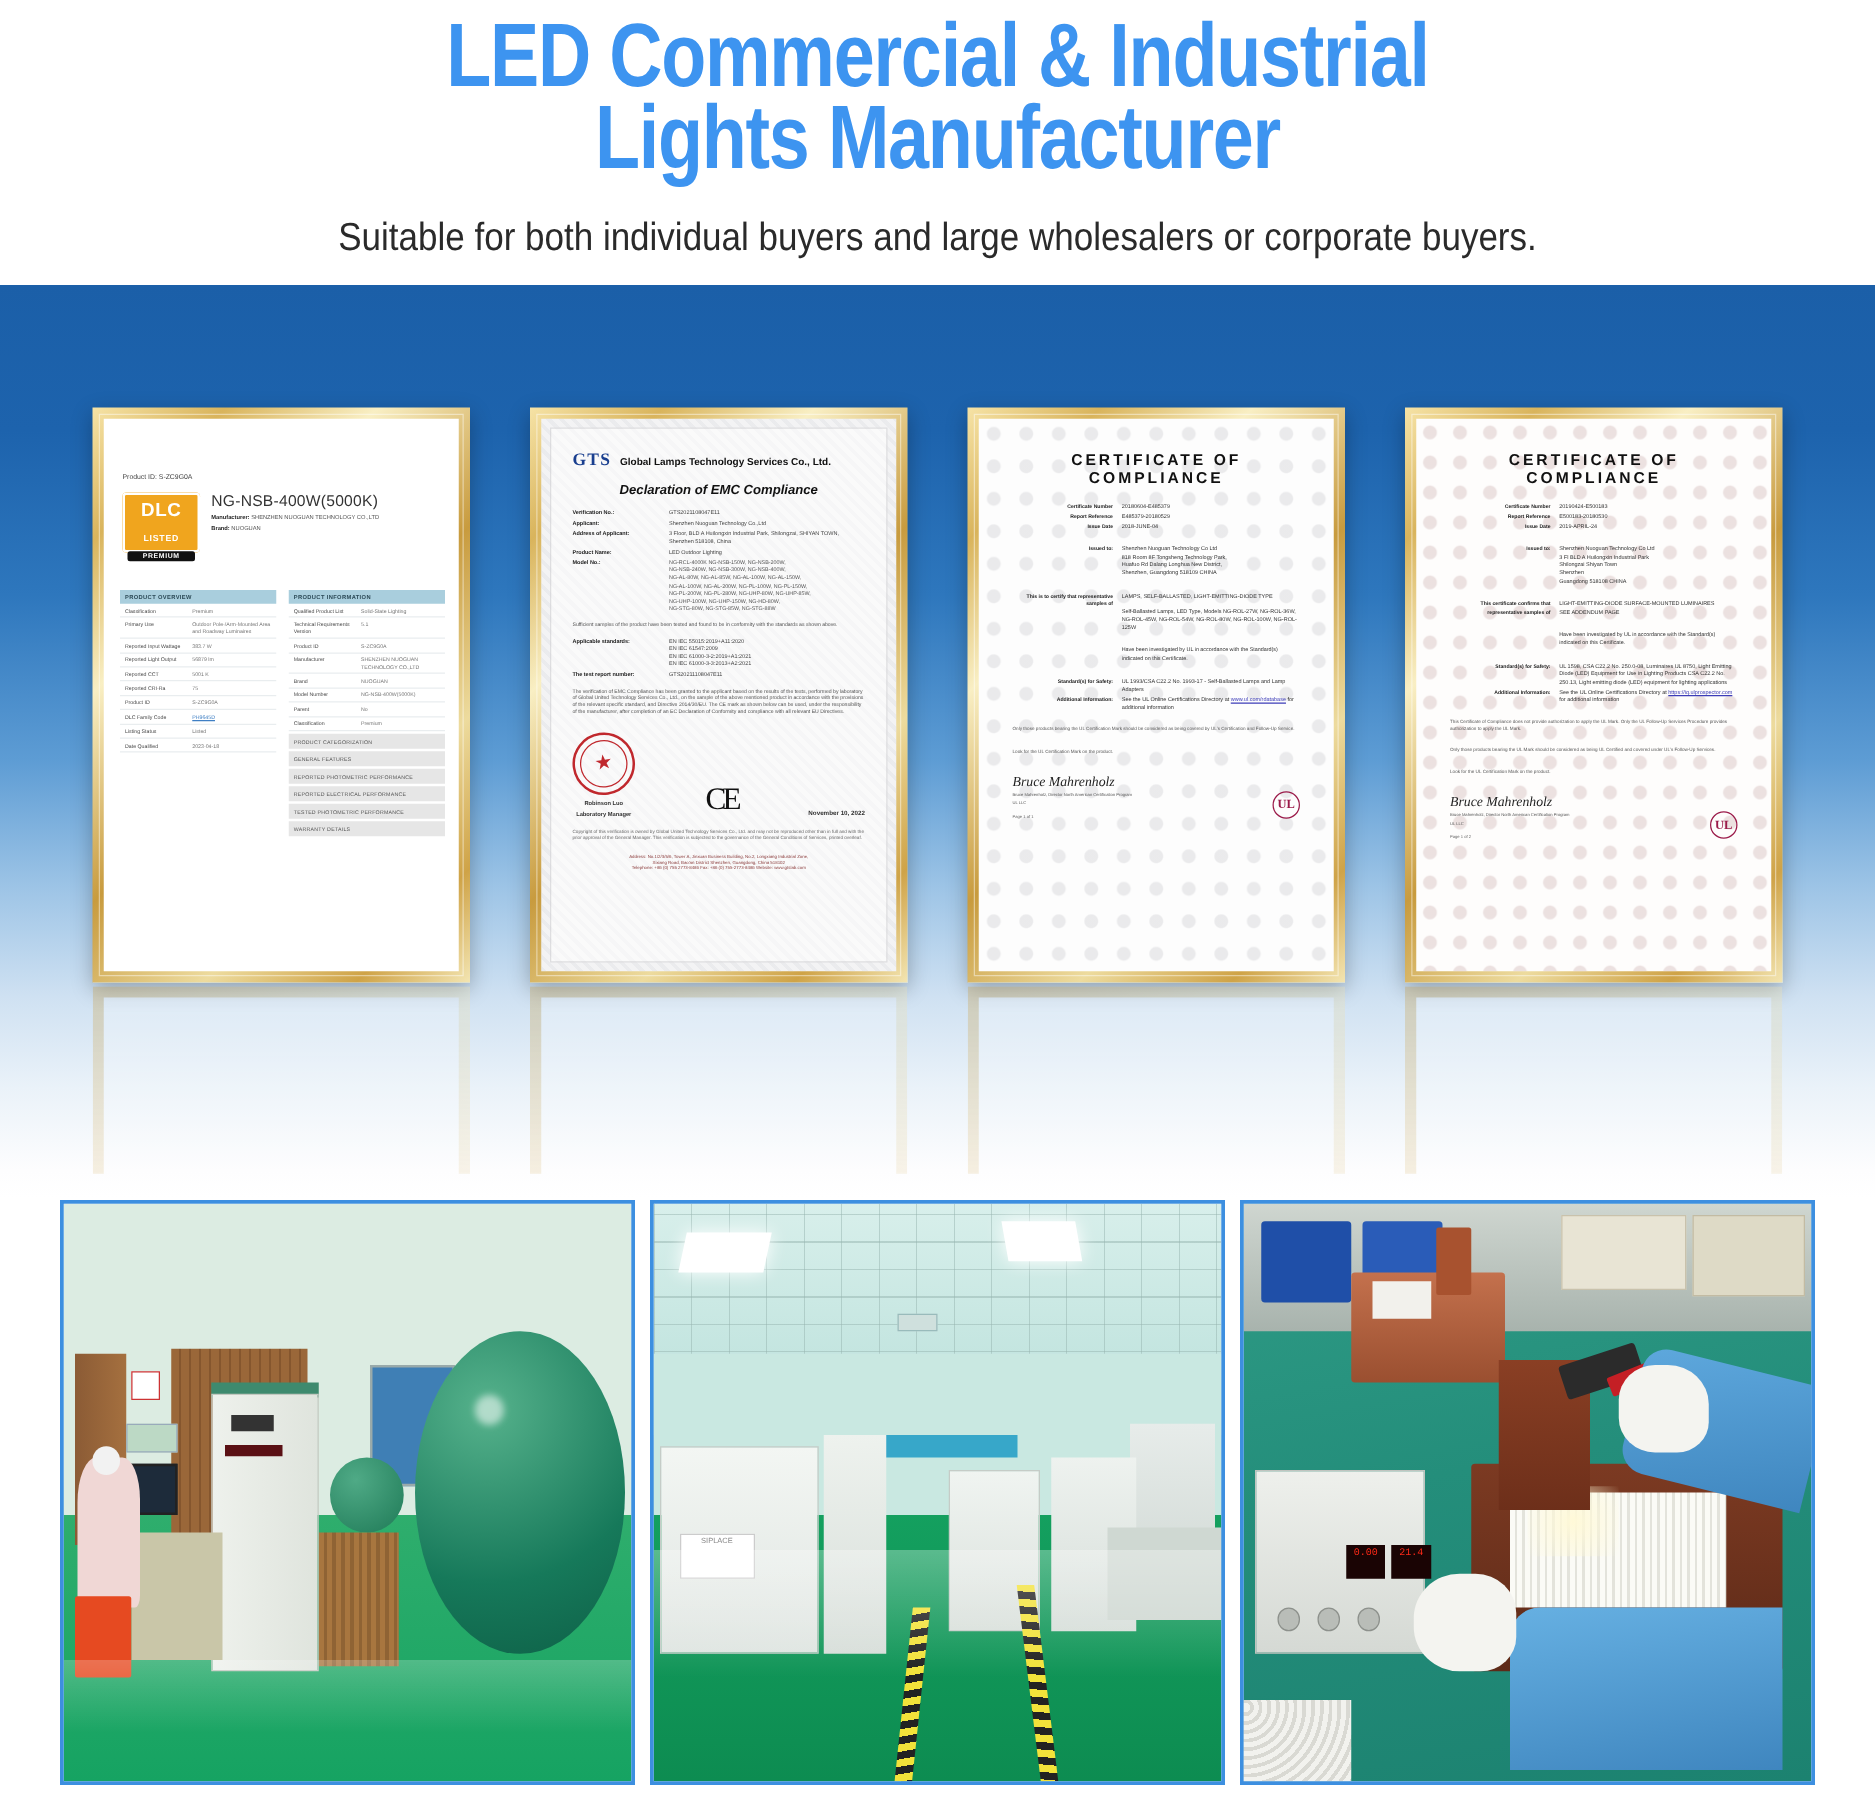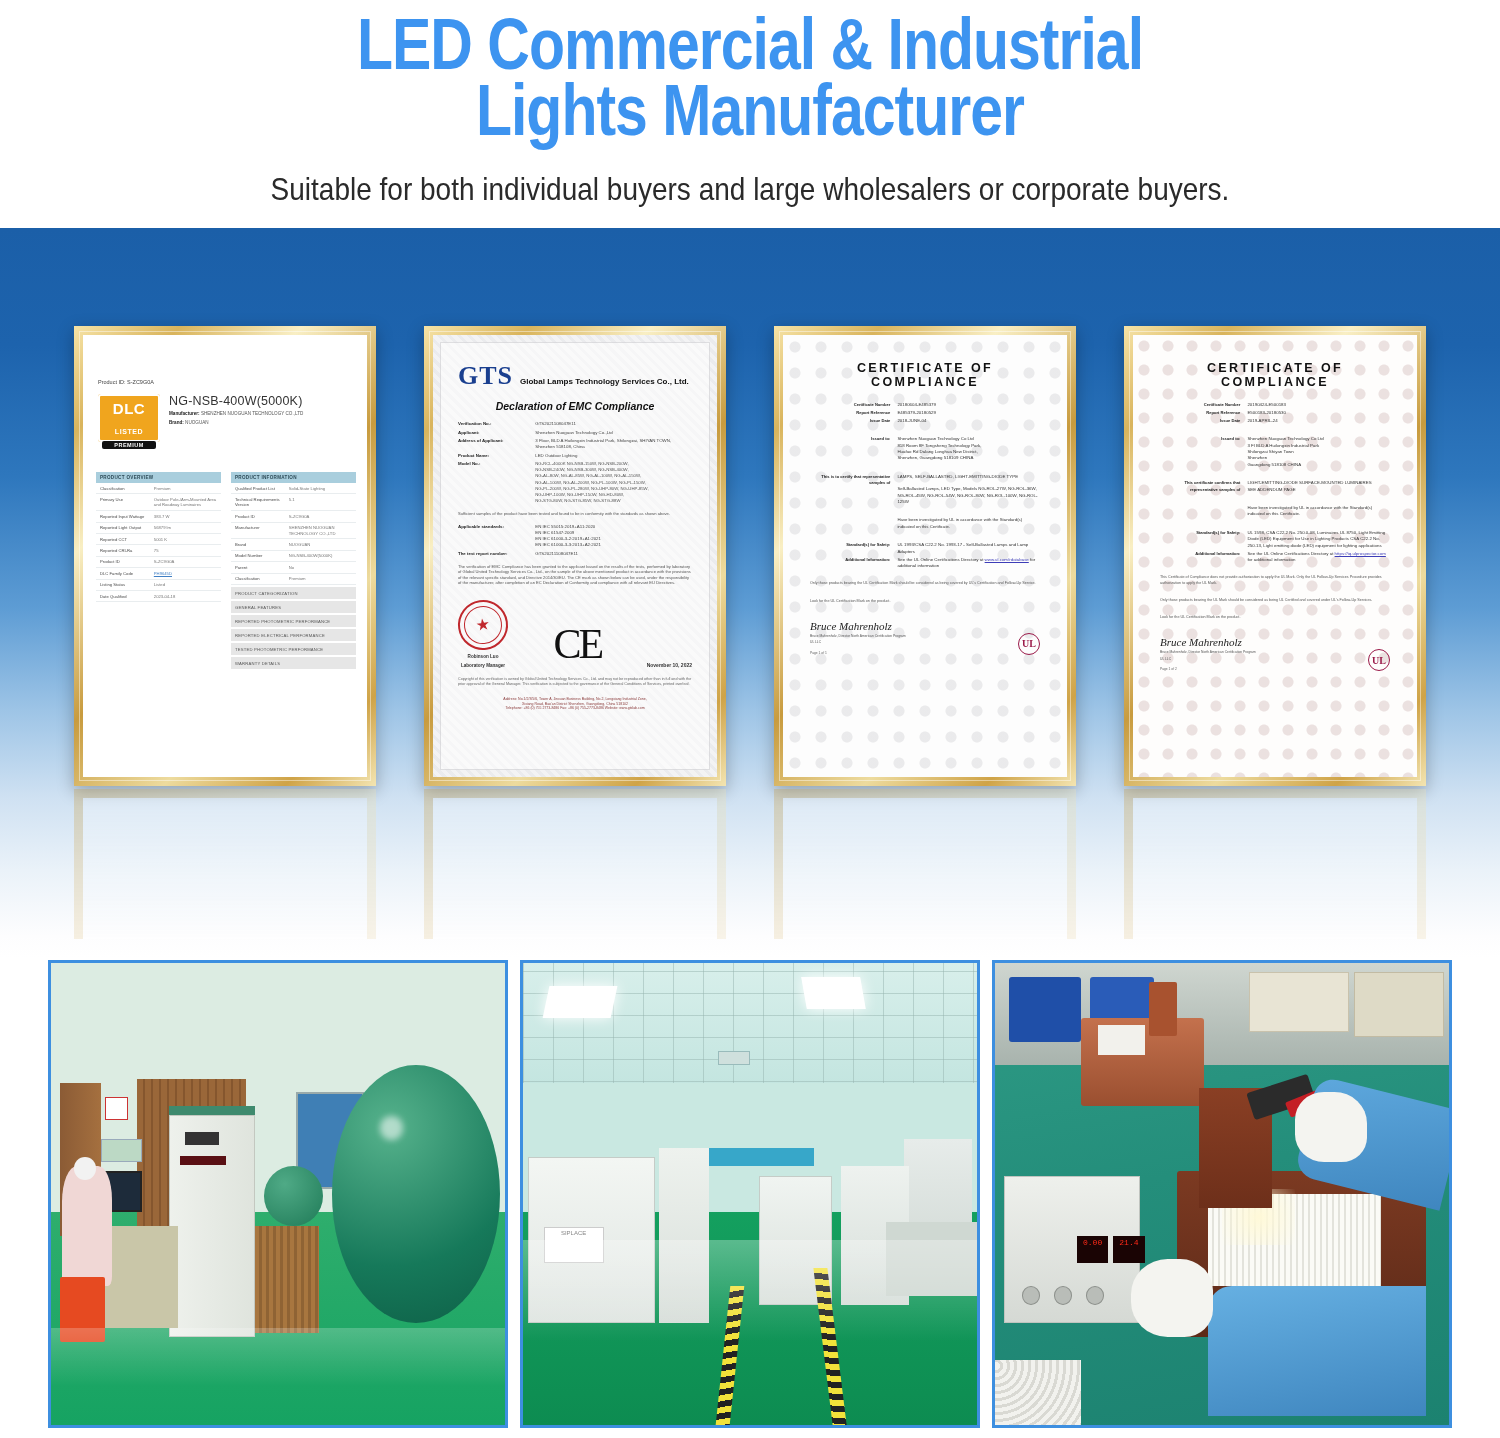--- a/index.html
+++ b/index.html
@@ -143,21 +143,21 @@
   .dlc-grayrow {
     background:#e6e6e6; color:#555; font-size:4.2px;
     padding:3.5px 4px; margin-top:2px; letter-spacing:.2px;
   }
 
   
   .gts-body { position:relative; padding:16px 14px 0 14px; z-index:2; }
   .gts-top { display:flex; align-items:baseline; gap:7px; }
   .gts-logo {
     font-family:"Liberation Serif", serif; font-weight:bold;
-    font-size:26px; color:#1a3f8f; letter-spacing:1px;
+    font-size:14px; color:#1a3f8f; letter-spacing:1px;
   }
   .gts-co { font-size:8px; font-weight:bold; color:#111; }
   .gts-title {
     text-align:center; font-style:italic; font-weight:bold;
     font-size:10.5px; color:#111; margin:9px 0 9px 0;
   }
   .gts-row { display:flex; font-size:4.4px; color:#444; line-height:6px; margin-bottom:2.5px; }
   .gts-row .k { width:33%; font-weight:bold; color:#222; }
   .gts-row .v { width:67%; }
   .gts-note { font-size:4.1px; color:#555; line-height:5.6px; margin:7px 0; }
@@ -168,21 +168,21 @@
     border:2px solid #c0282d; position:relative;
     display:flex; align-items:center; justify-content:center;
     transform:rotate(-8deg);
   }
   .stamp::before {
     content:""; position:absolute; inset:4px; border:1px solid #c0282d; border-radius:50%;
   }
   .stamp .star { color:#c0282d; font-size:16px; line-height:16px; }
   .sign-name { font-size:4.6px; font-weight:bold; color:#333; text-align:center; margin-top:4px; }
   .ce-mark {
-    font-size:42px; color:#111; font-weight:300;
+    font-size:25px; color:#111; font-weight:300;
     font-family:"Liberation Serif", serif; letter-spacing:-3px;
   }
   .gts-date { font-size:5px; font-weight:bold; color:#333; }
   .gts-foot { font-size:3.7px; color:#666; line-height:5px; margin-top:9px; }
   .gts-addr { font-size:3.5px; color:#8a3a3a; line-height:4.8px; margin-top:10px; text-align:center; }
 
   
   .ul-body { position:relative; z-index:2; padding:16px 16px 0 16px; }
   .ul-title {
     text-align:center; font-size:12.5px; font-weight:bold;

